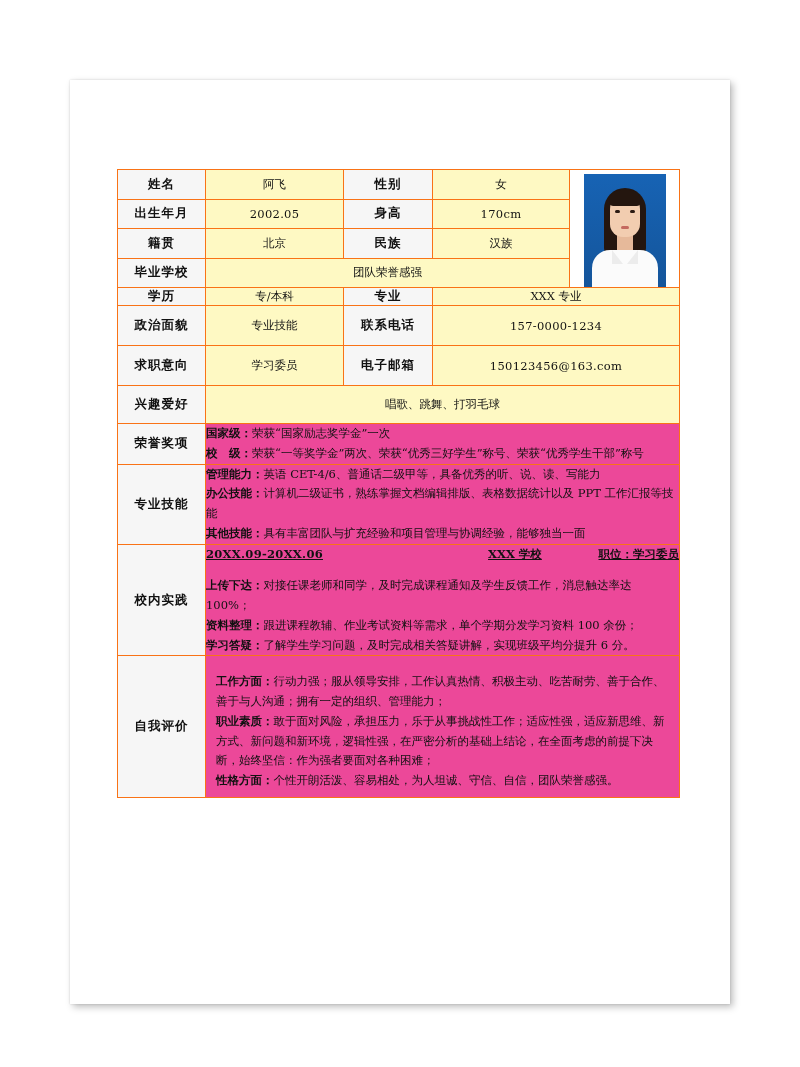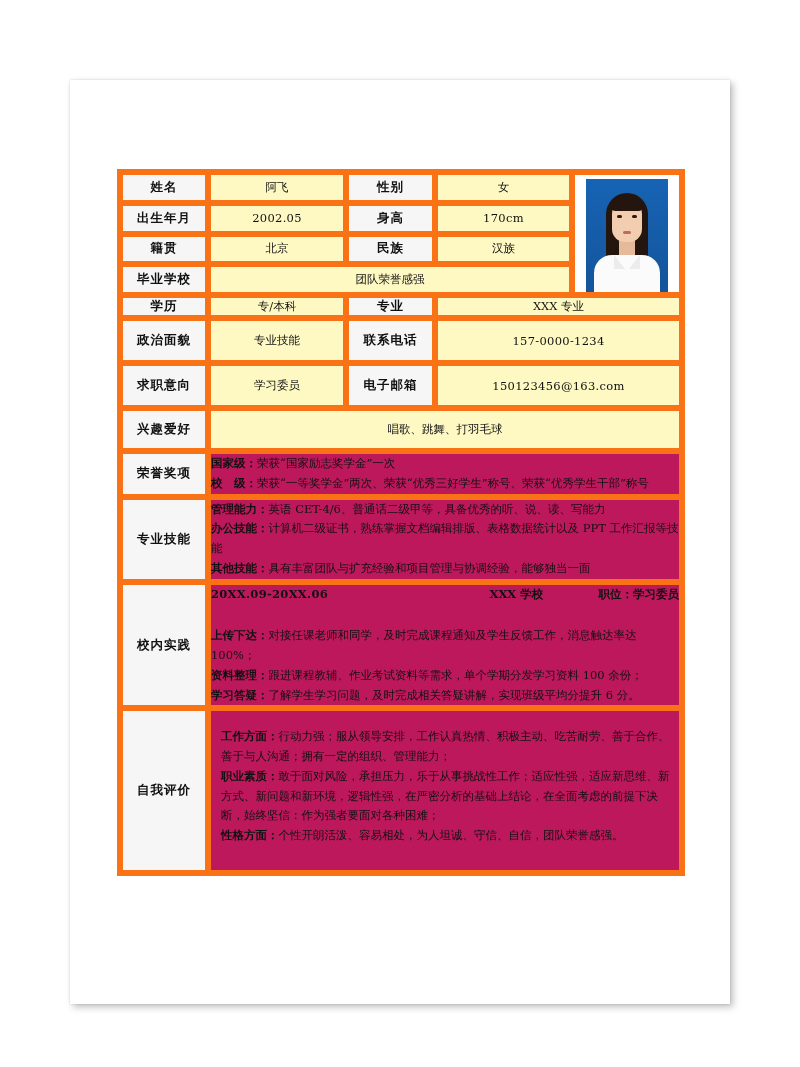--- a/index.html
+++ b/index.html
@@ -39,21 +39,21 @@
   
   #resume-table {
     position: absolute;
     left: 47px;
     top: 89px;
     width: 562px;
     border-collapse: collapse;
     table-layout: fixed;
   }
   #resume-table td {
-    border: 6px solid #f97316;
+    border: 1px solid #f97316;
     padding: 0;
     vertical-align: middle;
     color: #111111;
   }
   .lbl {
     background: #f6f6f6;
     font-weight: 700;
     text-align: center;
     font-size: 12.5px;
     letter-spacing: 1px;
@@ -148,21 +148,21 @@
     border-color: transparent transparent transparent #ececec;
   }
   #photo-collar-r {
     left: 43px;
     border-width: 14px 11px 0 0;
     border-color: transparent #ececec transparent transparent;
   }
 
   
   .block {
-    background: #be185d;
+    background: #ec4899;
     text-align: left;
     font-size: 11.5px;
     line-height: 1.72;
     padding: 8px 9px 8px 10px;
     color: #111111;
   }
   .block p {
     margin: 0;
     text-indent: 0;
   }
@@ -171,21 +171,21 @@
   }
   .exp-head {
     display: flex;
     font-weight: 700;
     font-size: 11.5px;
     margin-bottom: 3px;
   }
   .exp-head .eh-date { flex: 0 0 38%; }
   .exp-head .eh-org  { flex: 0 0 33%; text-align: right; }
   .exp-head .eh-role { flex: 1 1 auto; text-align: right; }
-  .exp-head-wrap { margin-bottom: 22px; }
+  .exp-head-wrap { margin-bottom: 12px; text-decoration: underline; }
 </style>
 </head>
 <body>
 
 <div id="page-sheet">
 
 
   <table id="resume-table">
     <colgroup>
       <col style="width:88px">
@@ -290,21 +290,21 @@
             </div>
           </div>
           <p><b>上传下达：</b><span>对接任课老师和同学，及时完成课程通知及学生反馈工作，消息触达率达 100%；</span></p>
           <p><b>资料整理：</b><span>跟进课程教辅、作业考试资料等需求，单个学期分发学习资料 100 余份；</span></p>
           <p><b>学习答疑：</b><span>了解学生学习问题，及时完成相关答疑讲解，实现班级平均分提升 6 分。</span></p>
         </td>
       </tr>
 
       <tr>
         <td class="lbl">自我评价</td>
-        <td class="block" colspan="4" style="padding:16px 9px 24px 10px">
+        <td class="block" colspan="4" style="padding:16px 9px 6px 10px">
           <p><b>工作方面：</b><span>行动力强；服从领导安排，工作认真热情、积极主动、吃苦耐劳、善于合作、善于与人沟通；拥有一定的组织、管理能力；</span></p>
           <p><b>职业素质：</b><span>敢于面对风险，承担压力，乐于从事挑战性工作；适应性强，适应新思维、新方式、新问题和新环境，逻辑性强，在严密分析的基础上结论，在全面考虑的前提下决断，始终坚信：作为强者要面对各种困难；</span></p>
           <p><b>性格方面：</b><span>个性开朗活泼、容易相处，为人坦诚、守信、自信，团队荣誉感强。</span></p>
         </td>
       </tr>
 
     </tbody>
   </table>
 </div>
 

